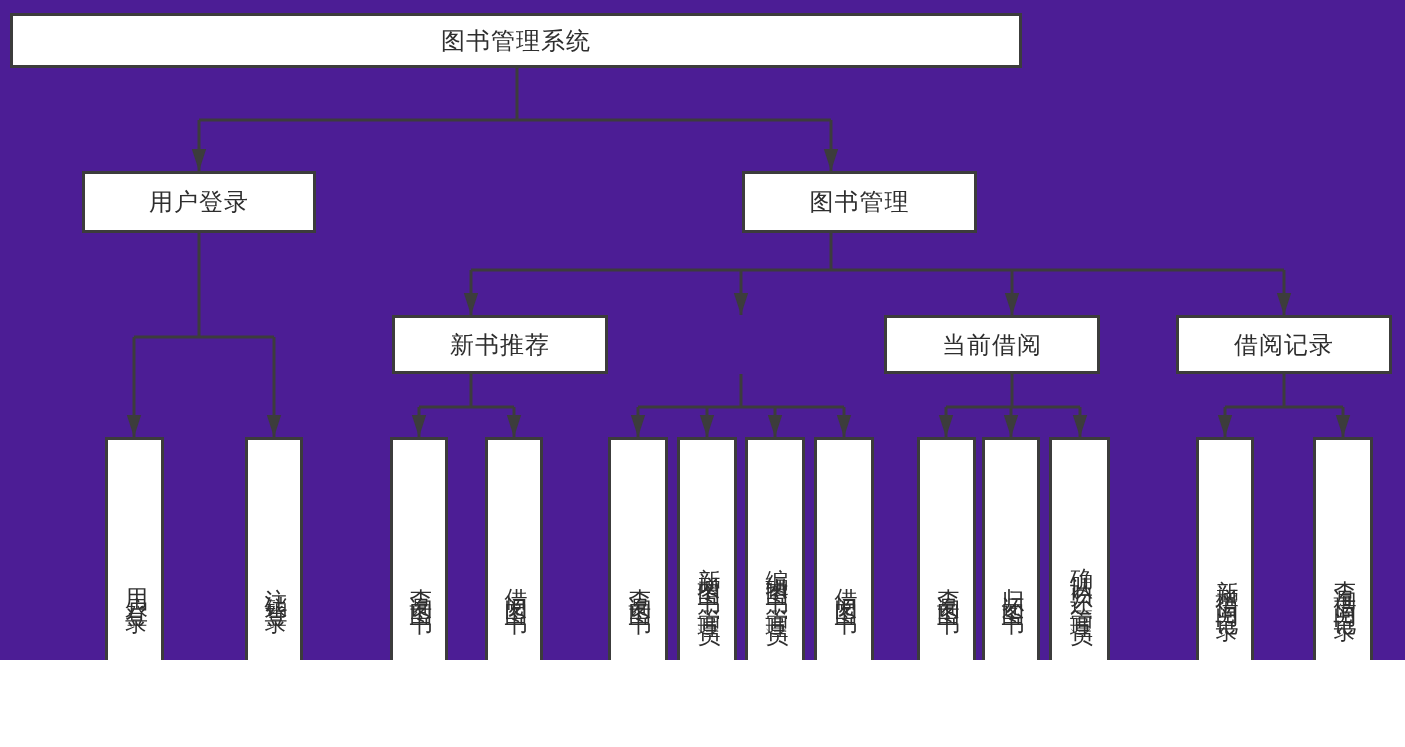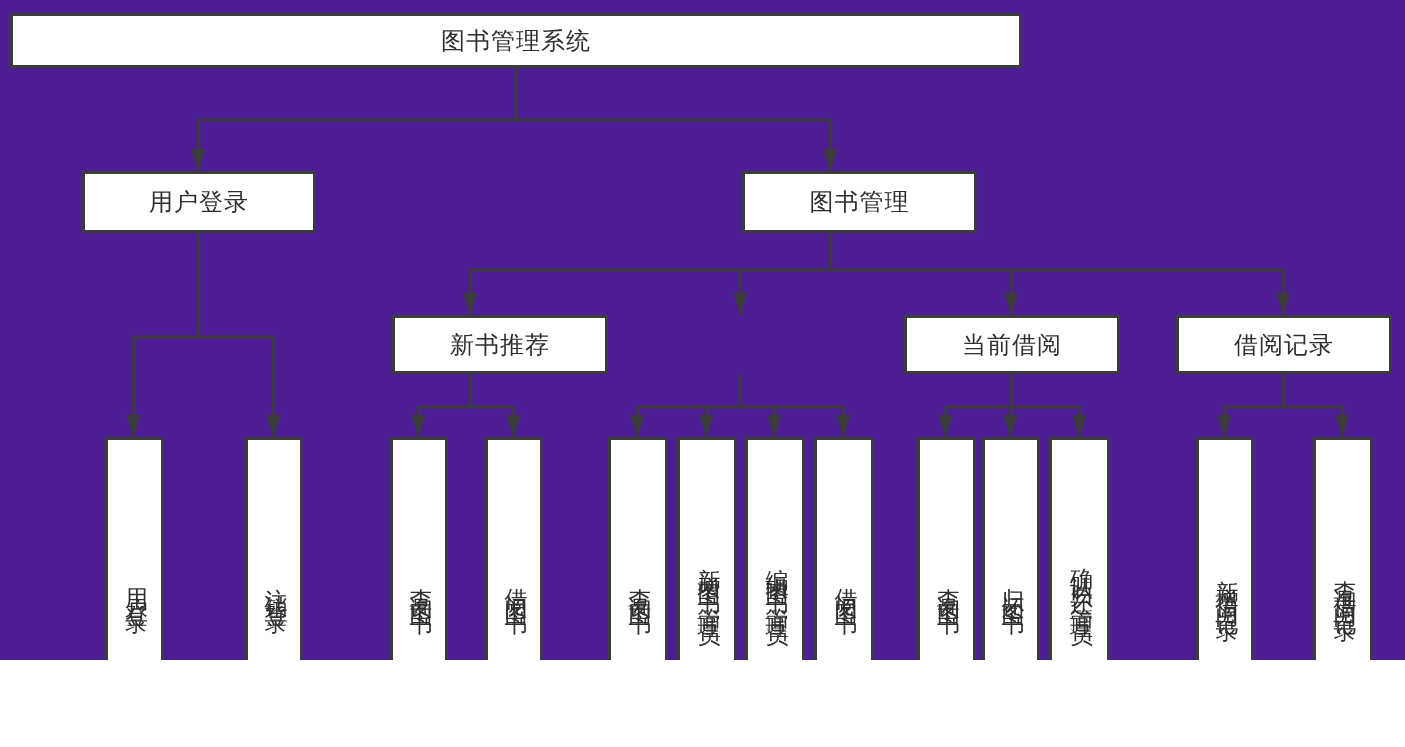--- a/index.html
+++ b/index.html
@@ -85,21 +85,21 @@
   <div class="box hbox" style="left:82px;top:171px;width:234px;height:62px;">
     <span>用户登录</span>
   </div>
   <div class="box hbox" style="left:742px;top:171px;width:235px;height:62px;">
     <span>图书管理</span>
   </div>
 
   <div class="box hbox" style="left:363px;top:315px;width:216px;height:59px;margin-left:29px;">
     <span>新书推荐</span>
   </div>
-  <div class="box hbox" style="left:904px;top:315px;width:216px;height:59px;text-align:center;">
+  <div class="box hbox" style="left:884px;top:315px;width:216px;height:59px;text-align:center;">
     <span>当前借阅</span>
   </div>
   <div class="box hbox" style="left:1176px;top:315px;width:216px;height:59px;">
     <span>借阅记录</span>
   </div>
 
   <div class="box vbox" style="left:105px;top:437px;width:59px;height:298px;">
     <span class="vtext">用户登录</span>
   </div>
   <div class="box vbox" style="left:245px;top:437px;width:58px;height:298px;">

